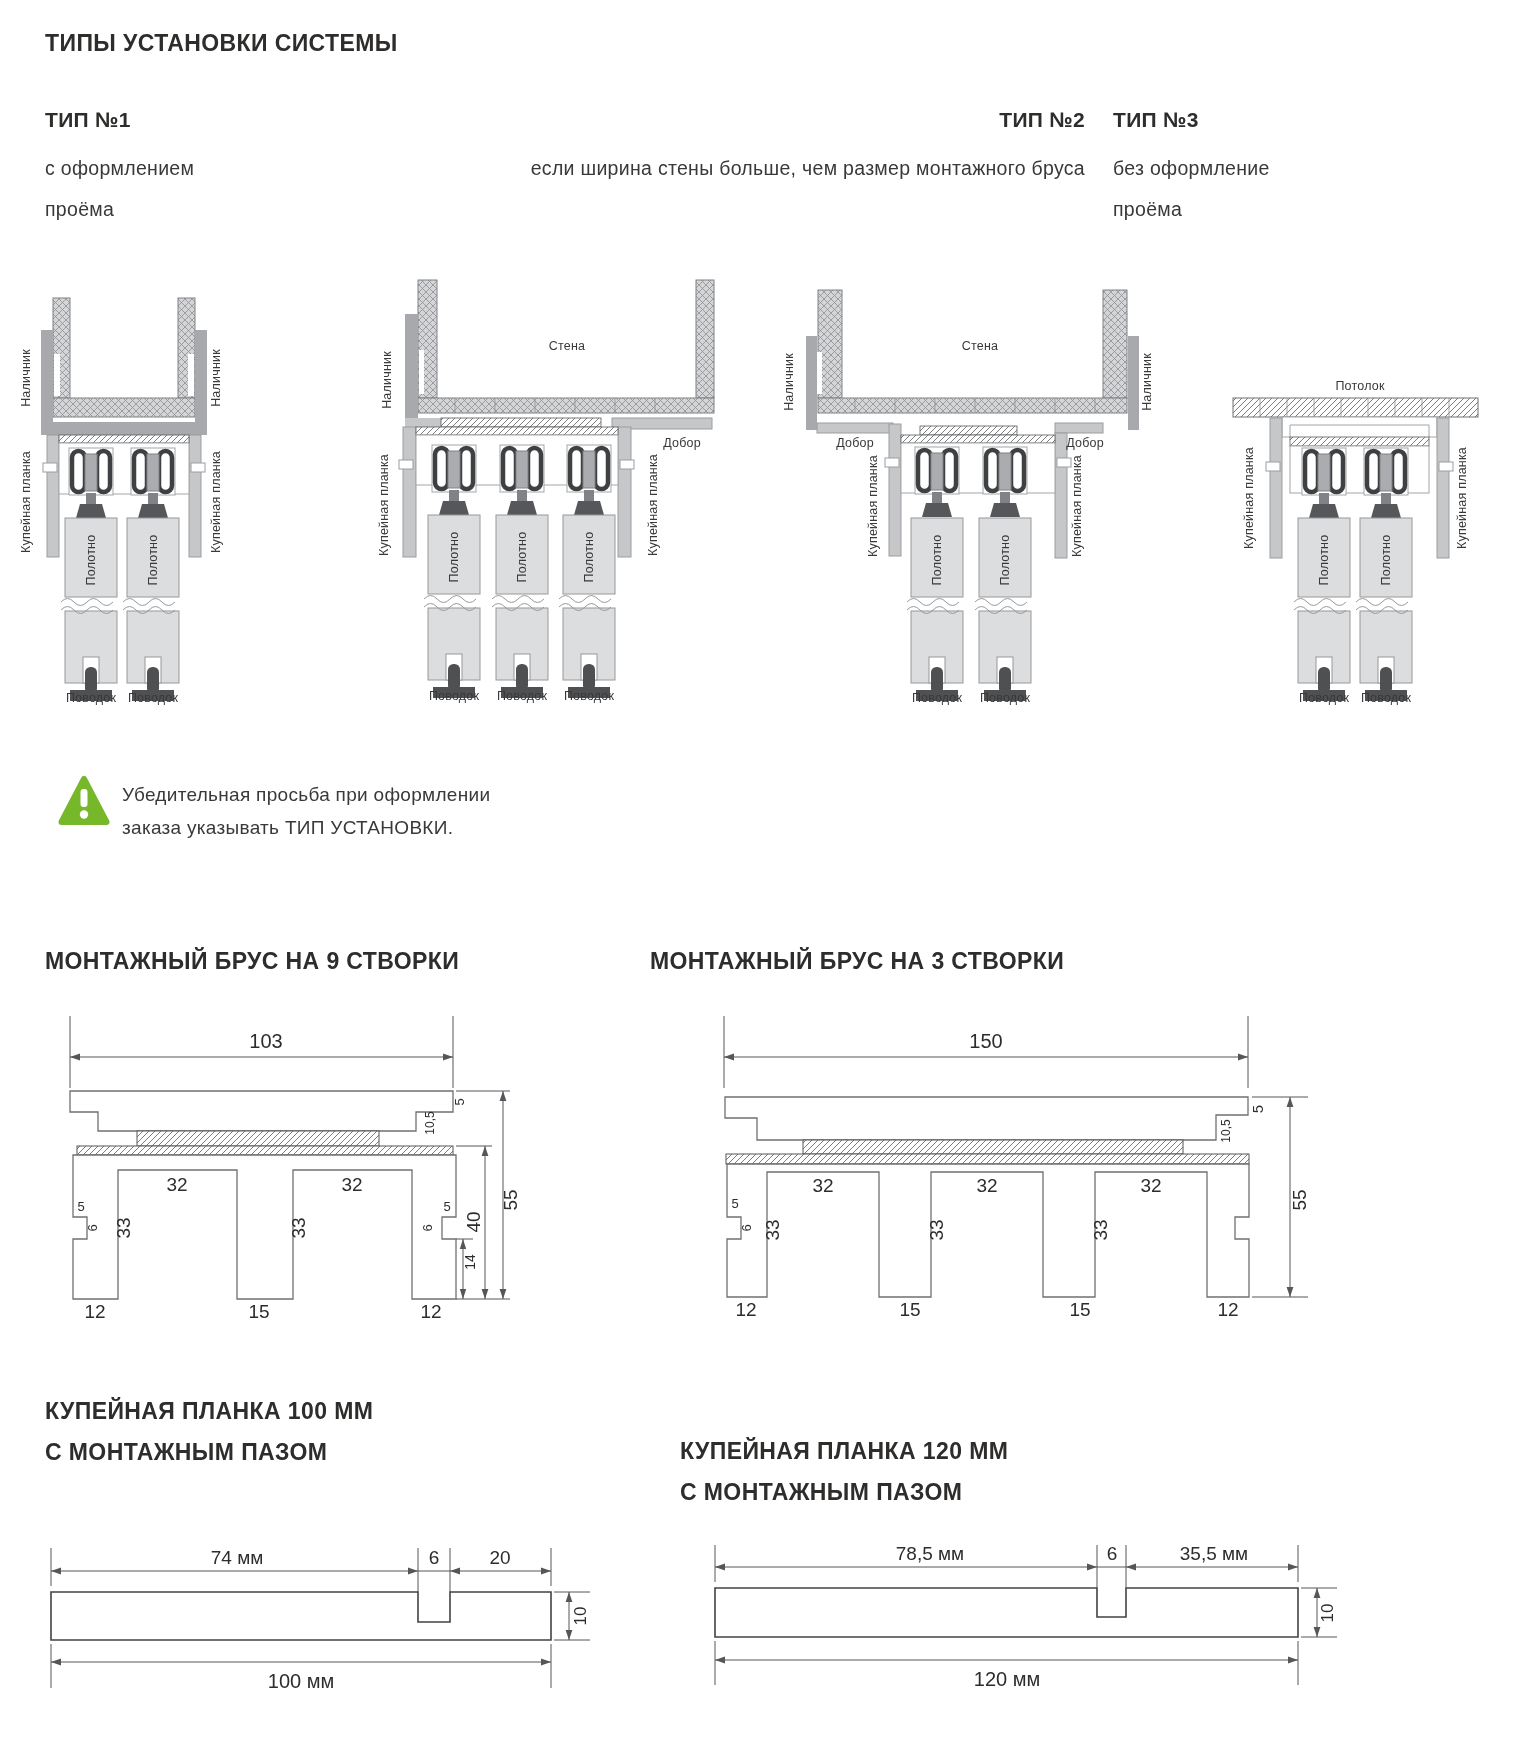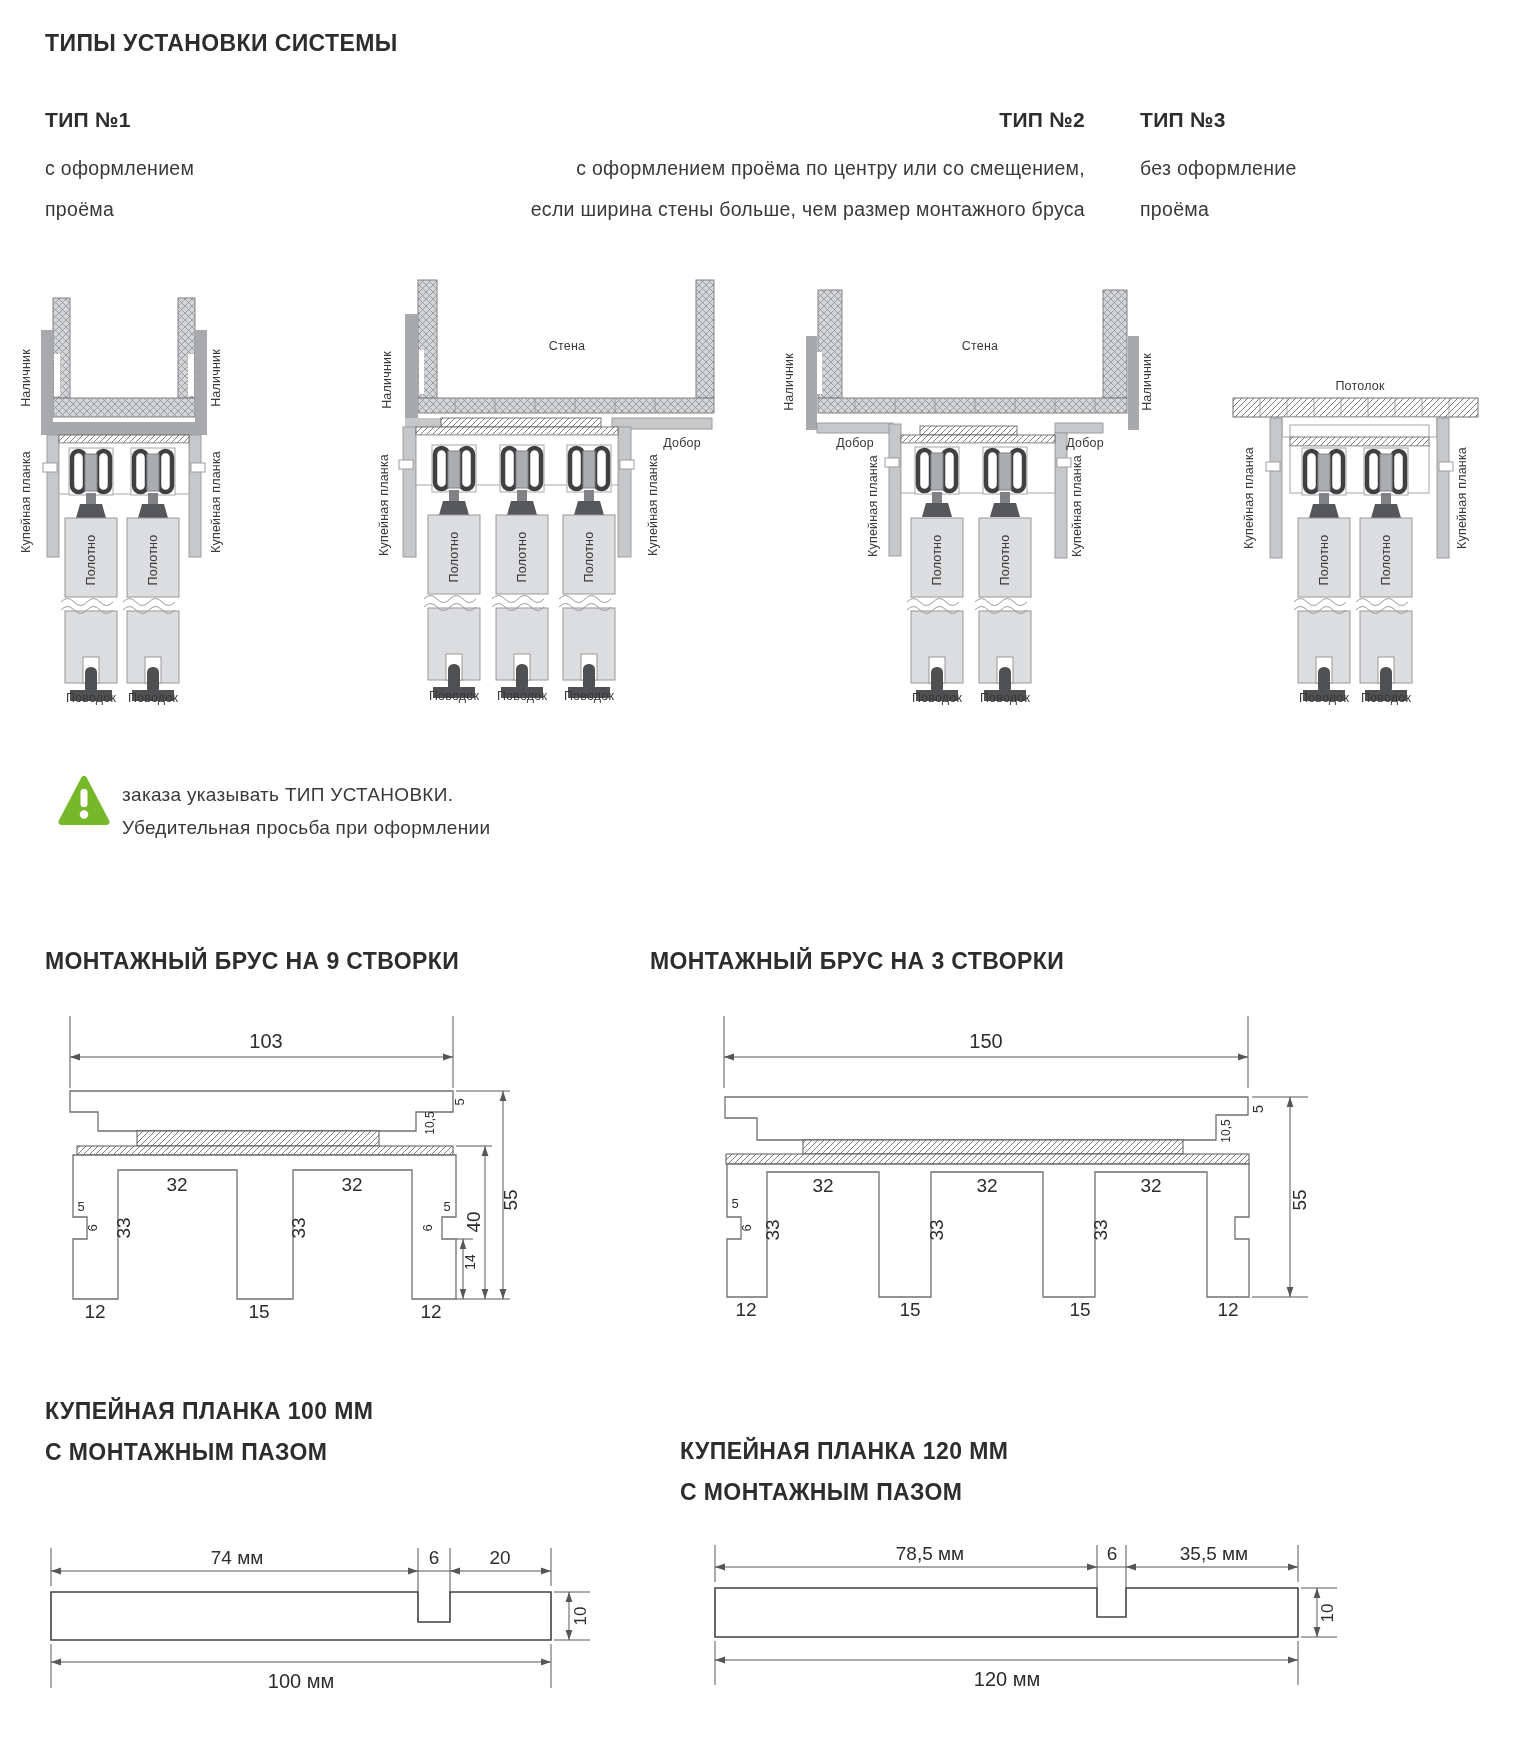--- a/index.html
+++ b/index.html
@@ -60,24 +60,23 @@
 
   <div class="abs h1" style="left:45px;top:30px;">ТИПЫ УСТАНОВКИ СИСТЕМЫ</div>
 
   <div class="abs" style="left:45px;top:108px;width:280px;">
     <div class="type-name">ТИП №1</div>
     <div class="type-line">с оформлением</div>
     <div class="type-line">проёма</div>
   </div>
   <div class="abs" style="left:355px;top:108px;width:730px;text-align:right;">
     <div class="type-name">ТИП №2</div>
-    <div class="type-line">с оформлением проёма по центру или со смещением,</div>
     <div class="type-line">если ширина стены больше, чем размер монтажного бруса</div>
   </div>
-  <div class="abs" style="left:1113px;top:108px;width:320px;margin-left:27px;">
+  <div class="abs" style="left:1113px;top:108px;width:320px;">
     <div class="type-name">ТИП №3</div>
     <div class="type-line">без оформление</div>
     <div class="type-line">проёма</div>
   </div>
 
   <svg class="abs" style="left:10px;top:250px;" width="250" height="460" viewBox="0 0 250 460">
     <g>
       <rect x="43" y="48" width="17" height="100" fill="url(#hatch-x)" stroke="#808285"></rect>
       <rect x="168" y="48" width="17" height="100" fill="url(#hatch-x)" stroke="#808285"></rect>
       <rect x="43" y="148" width="142" height="19" fill="url(#hatch-x)" stroke="#808285"></rect>
@@ -247,22 +246,22 @@
   </svg>
 
   <div class="abs" style="left:58px;top:775px;">
     <svg width="52" height="52" viewBox="0 0 52 52">
       <path d="M26,4 L48.5,47 L3.5,47 Z" fill="#76b82a" stroke="#76b82a" stroke-width="6" stroke-linejoin="round"></path>
       <rect x="22.5" y="14" width="7" height="18" rx="3" fill="#ffffff"></rect>
       <circle cx="26" cy="39.5" r="4.2" fill="#ffffff"></circle>
     </svg>
   </div>
   <div class="abs" style="left:122px;top:778px;">
+    <div class="warn-line">Убедительная просьба при оформлении</div>
     <div class="warn-line">заказа указывать ТИП УСТАНОВКИ.</div>
-    <div class="warn-line">Убедительная просьба при оформлении</div>
   </div>
 
   <div class="abs h2" style="left:45px;top:948px;">МОНТАЖНЫЙ БРУС НА 9 СТВОРКИ</div>
   <div class="abs h2" style="left:650px;top:948px;">МОНТАЖНЫЙ БРУС НА 3 СТВОРКИ</div>
 
   <svg class="abs" style="left:40px;top:1000px;" width="520" height="335" viewBox="0 0 520 335">
     <g>
       <path class="dimln" d="M30,16 V88 M413,16 V88 M30,57 H413"></path>
       <polygon class="arrow" points="30,57 40,53.6 40,60.4"></polygon>
       <polygon class="arrow" points="413,57 403,53.6 403,60.4"></polygon>

